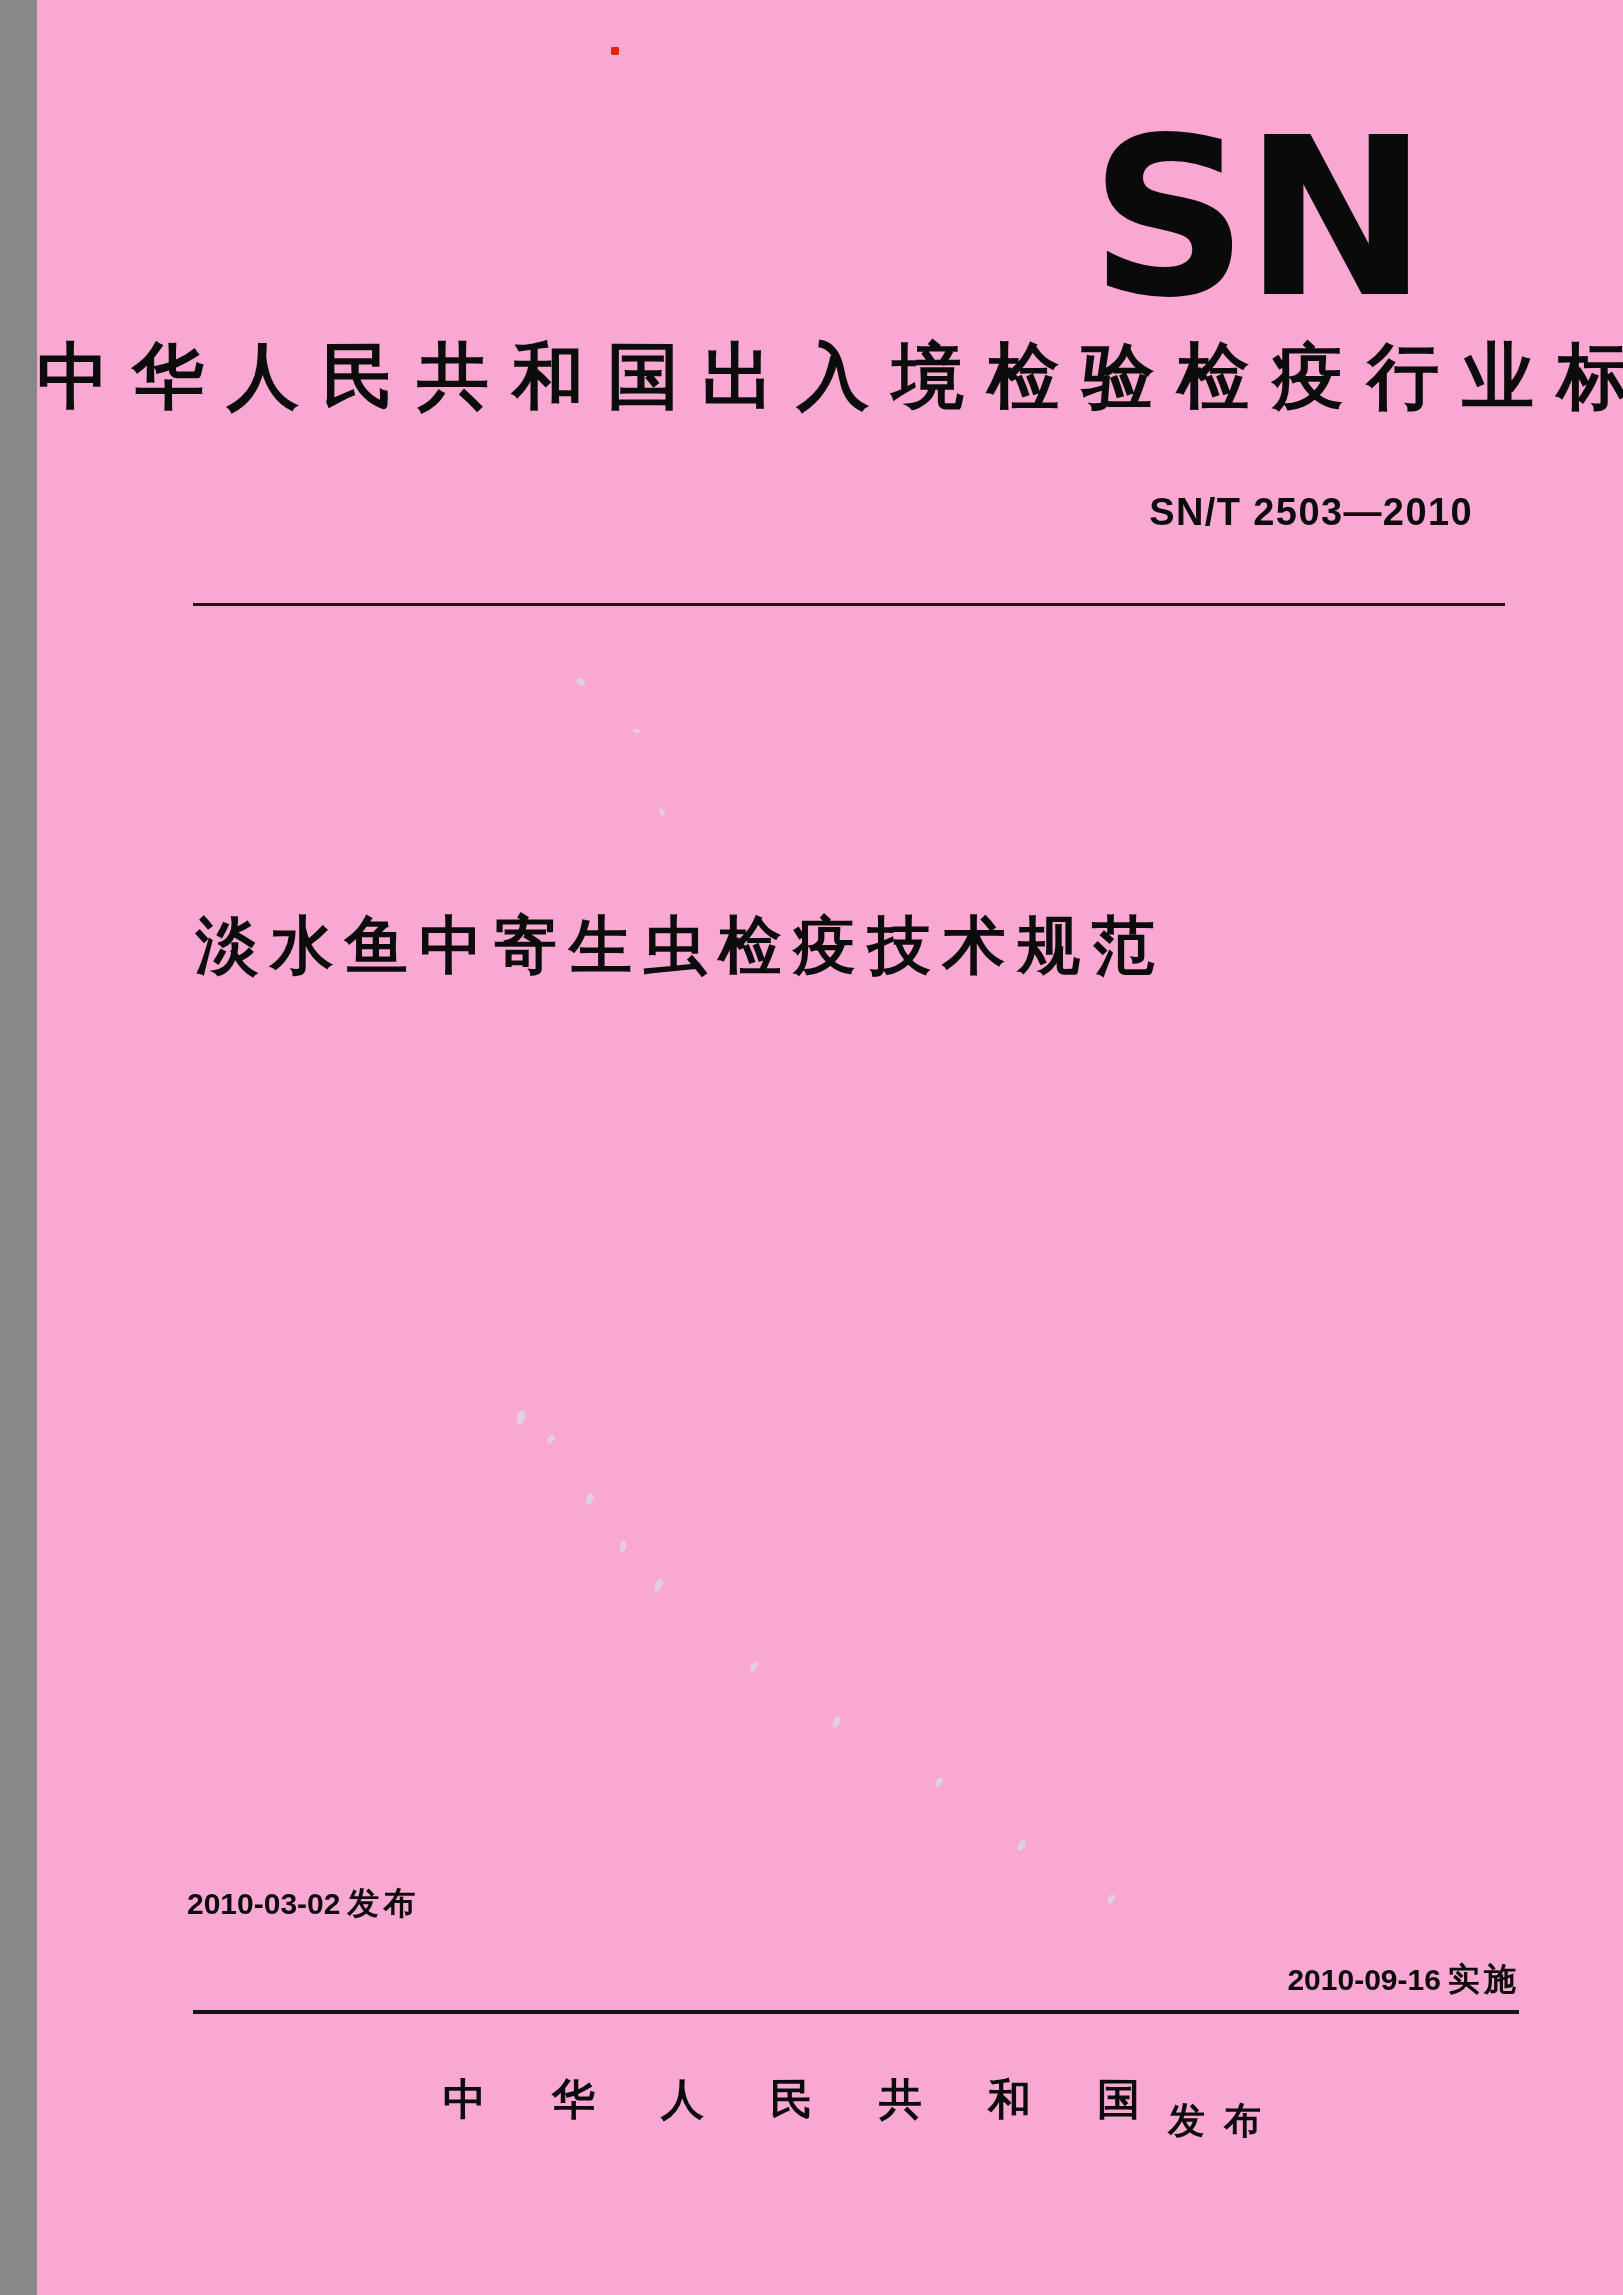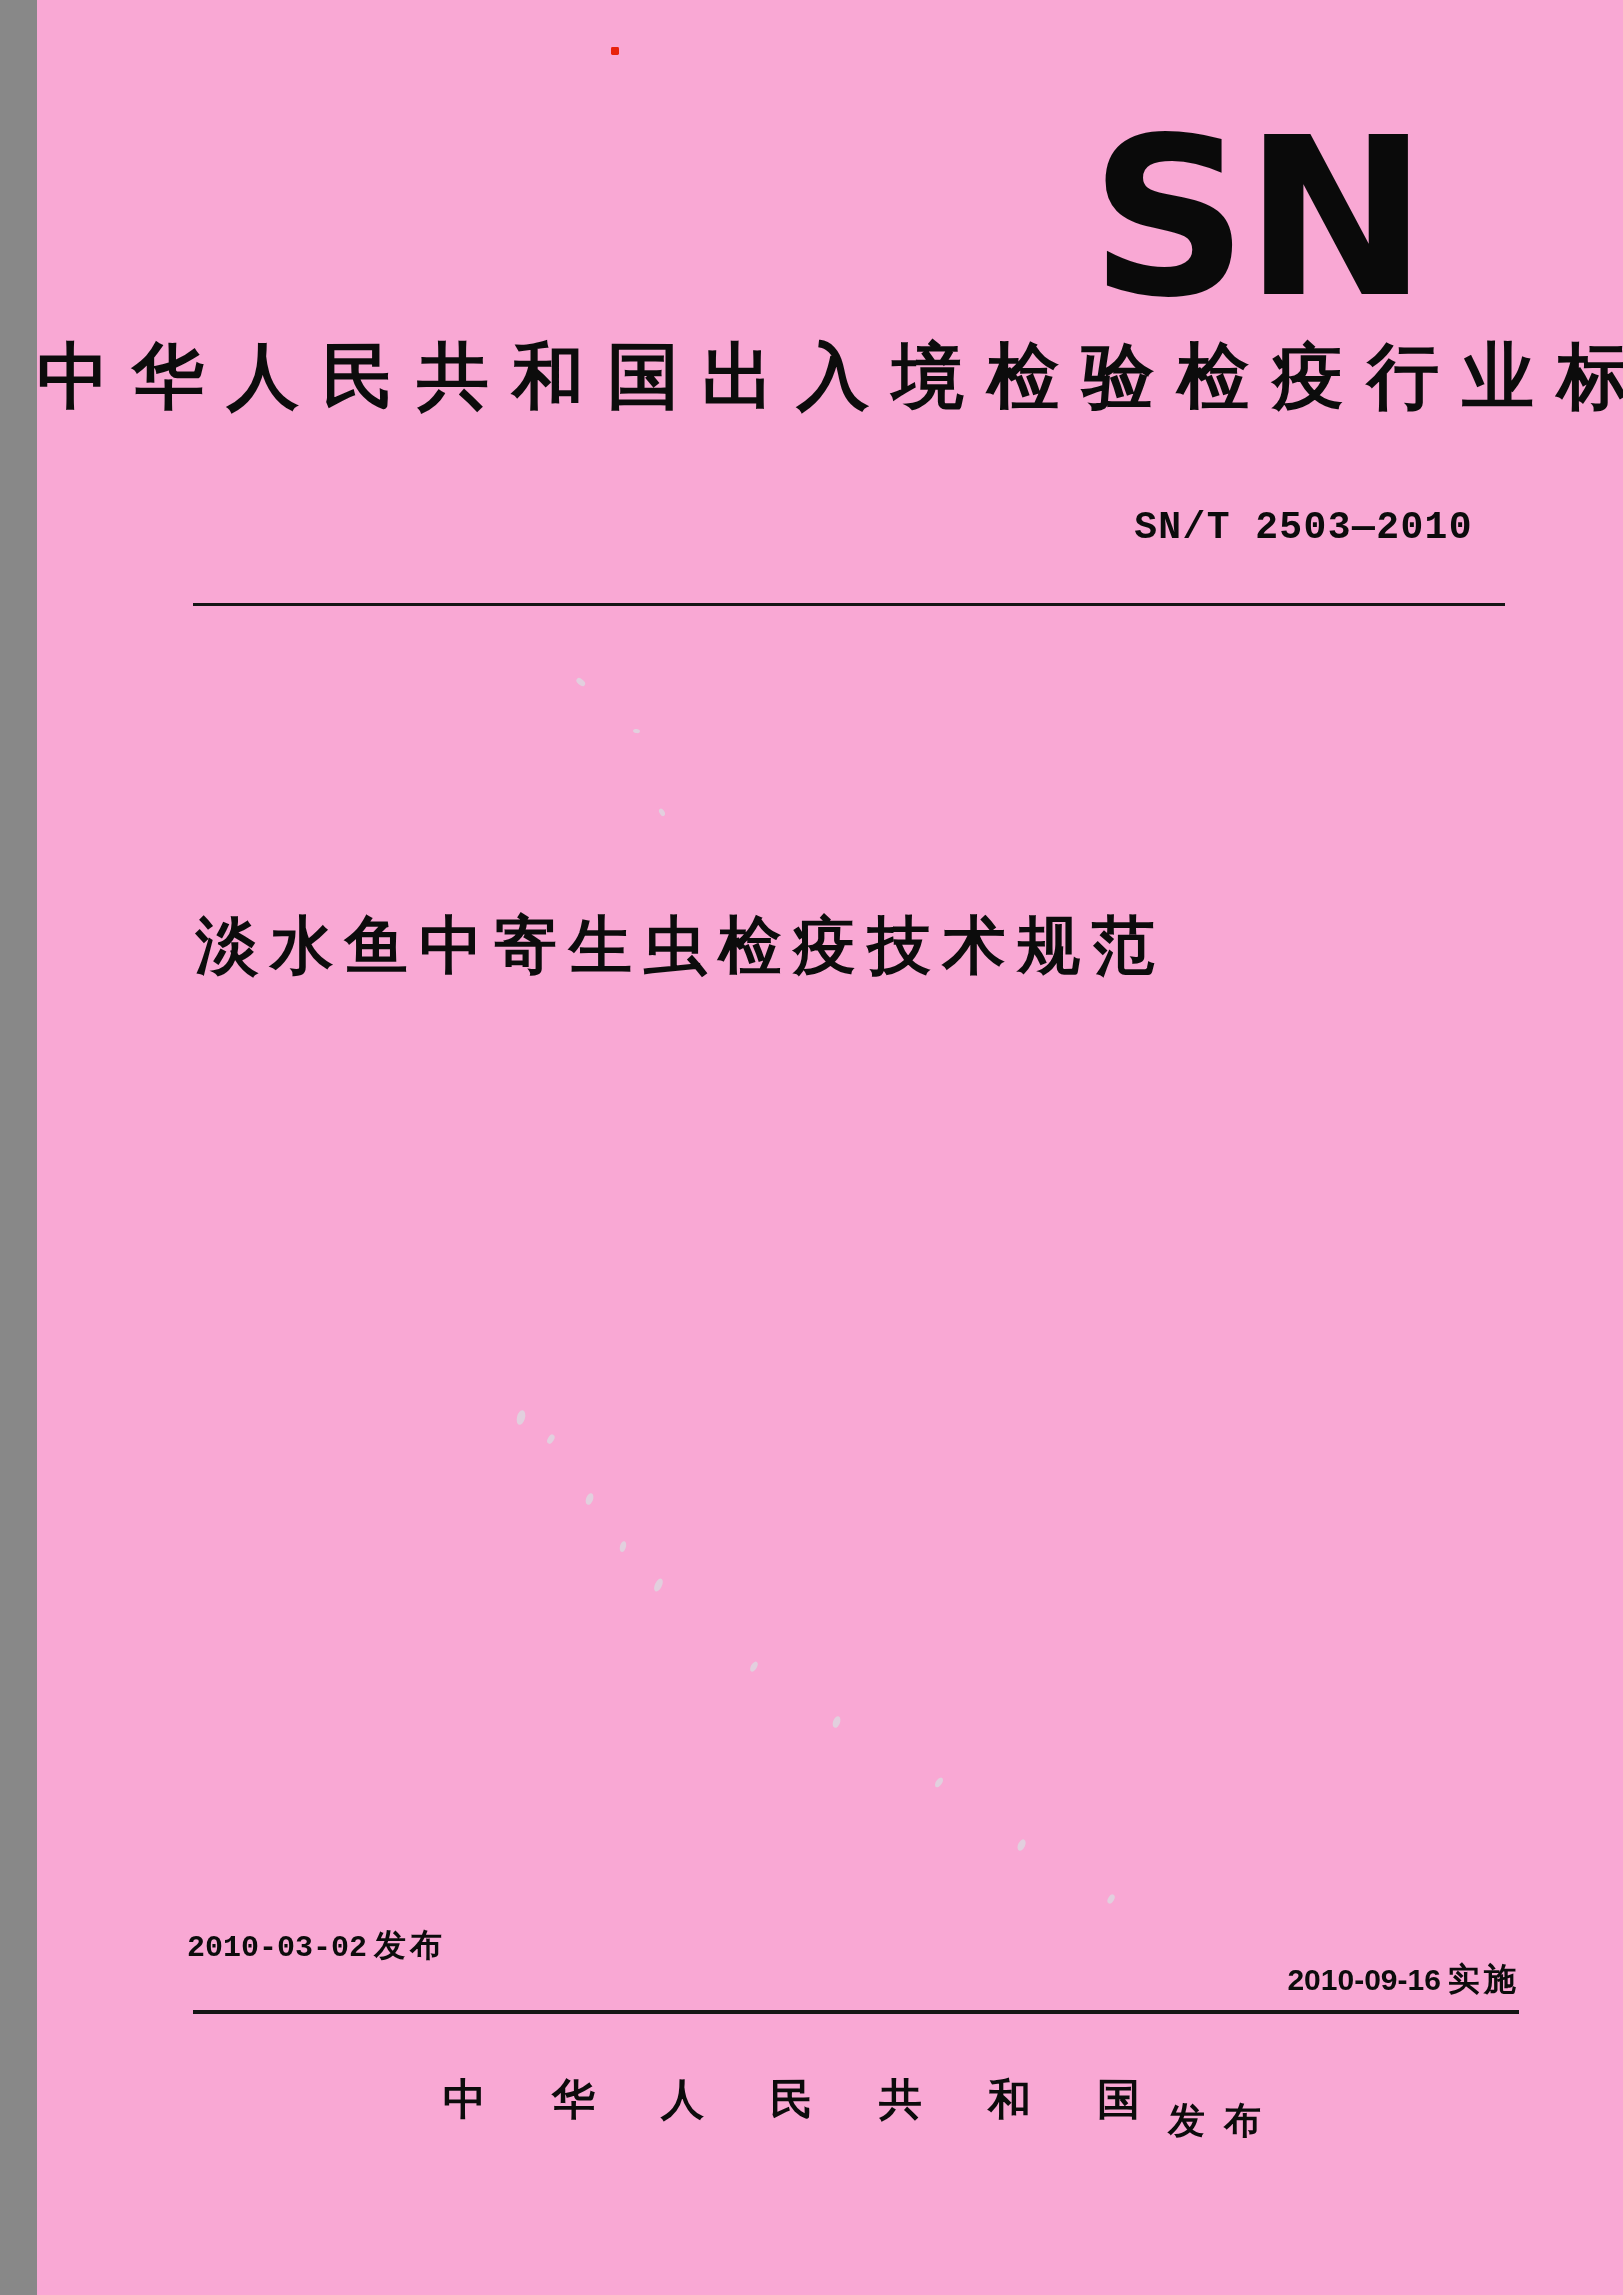--- a/index.html
+++ b/index.html
@@ -39,22 +39,22 @@
     text-align: center;
     font-weight: 900;
     font-size: 72px;
     line-height: 82px;
     letter-spacing: 23px;
     white-space: nowrap;
     color: #0c0c0c;
   }
 
   .standard-code {
-    right: 188px; top: 506px;
-    font-family: Liberation Mono, monospace;
+    right: 188px; top: 490px;
+    font-family: Liberation Sans, sans-serif;
     font-weight: 700;
     font-size: 38px;
     line-height: 44px;
     letter-spacing: 1.4px;
     white-space: nowrap;
     color: #0c0c0c;
   }
 
   .rule-top {
     left: 156px; top: 603px;
@@ -81,27 +81,26 @@
     font-family: "Liberation Serif", serif;
     font-weight: 700;
     font-size: 29px;
     line-height: 36px;
     letter-spacing: 0.3px;
     white-space: nowrap;
     color: #0c0c0c;
   }
 
   .date-row-left {
-    left: 150px; top: 1930px;
+    left: 150px; top: 1885px;
     font-size: 30px;
     line-height: 36px;
     font-weight: 700;
     white-space: nowrap;
     color: #0c0c0c;
-    font-family: Liberation Mono, monospace;
   }
   .date-row-right {
     right: 141px; top: 1961px;
     font-size: 30px;
     line-height: 36px;
     font-weight: 700;
     white-space: nowrap;
     color: #0c0c0c;
   }
   .date-label {

